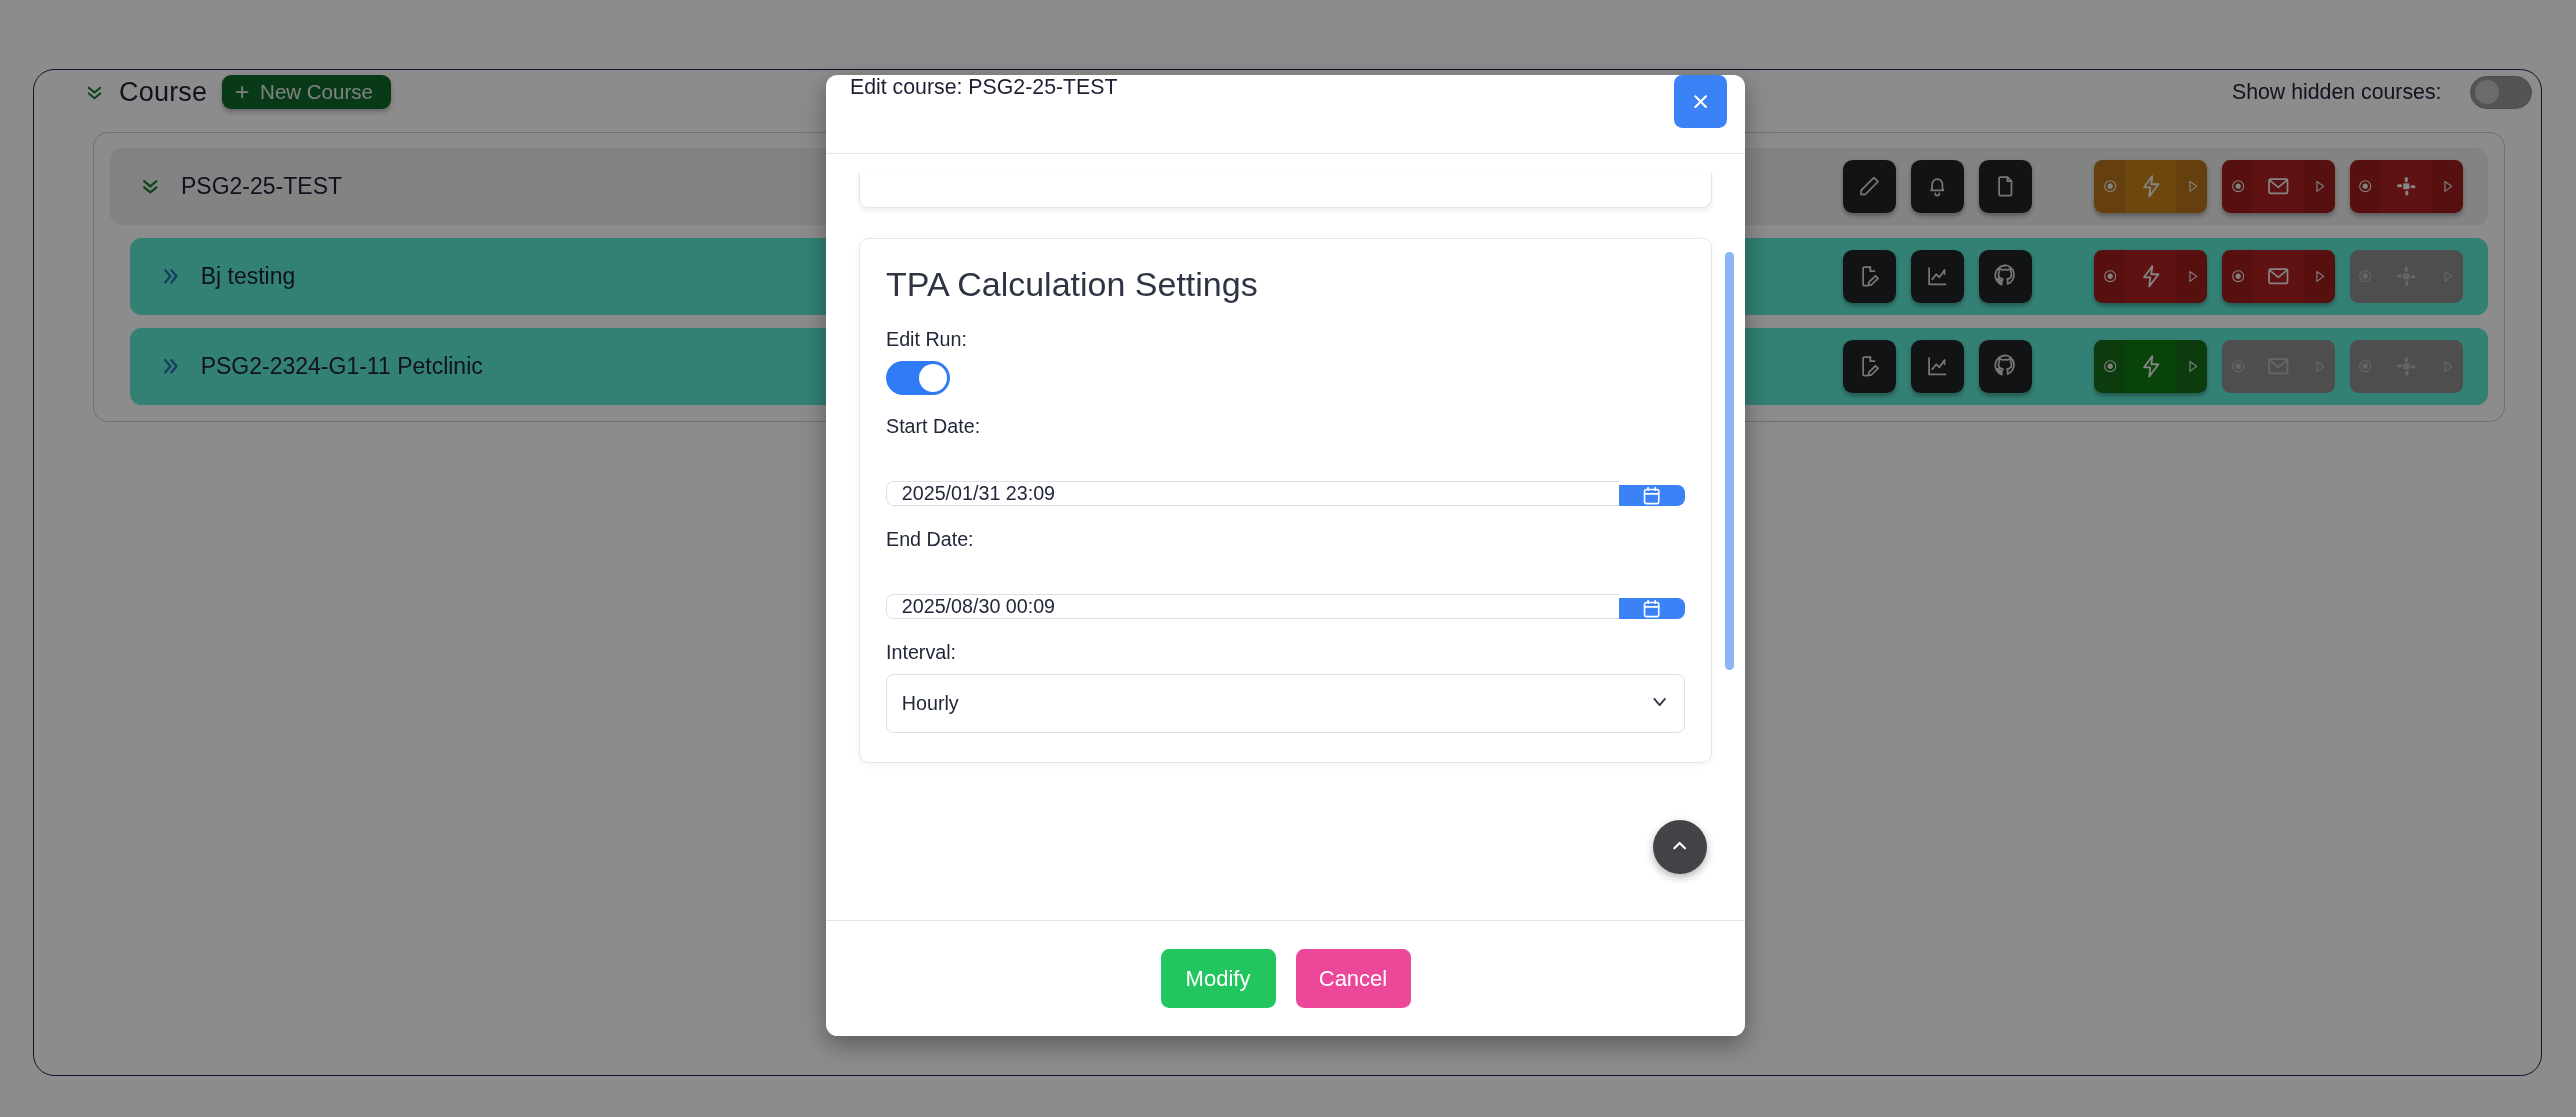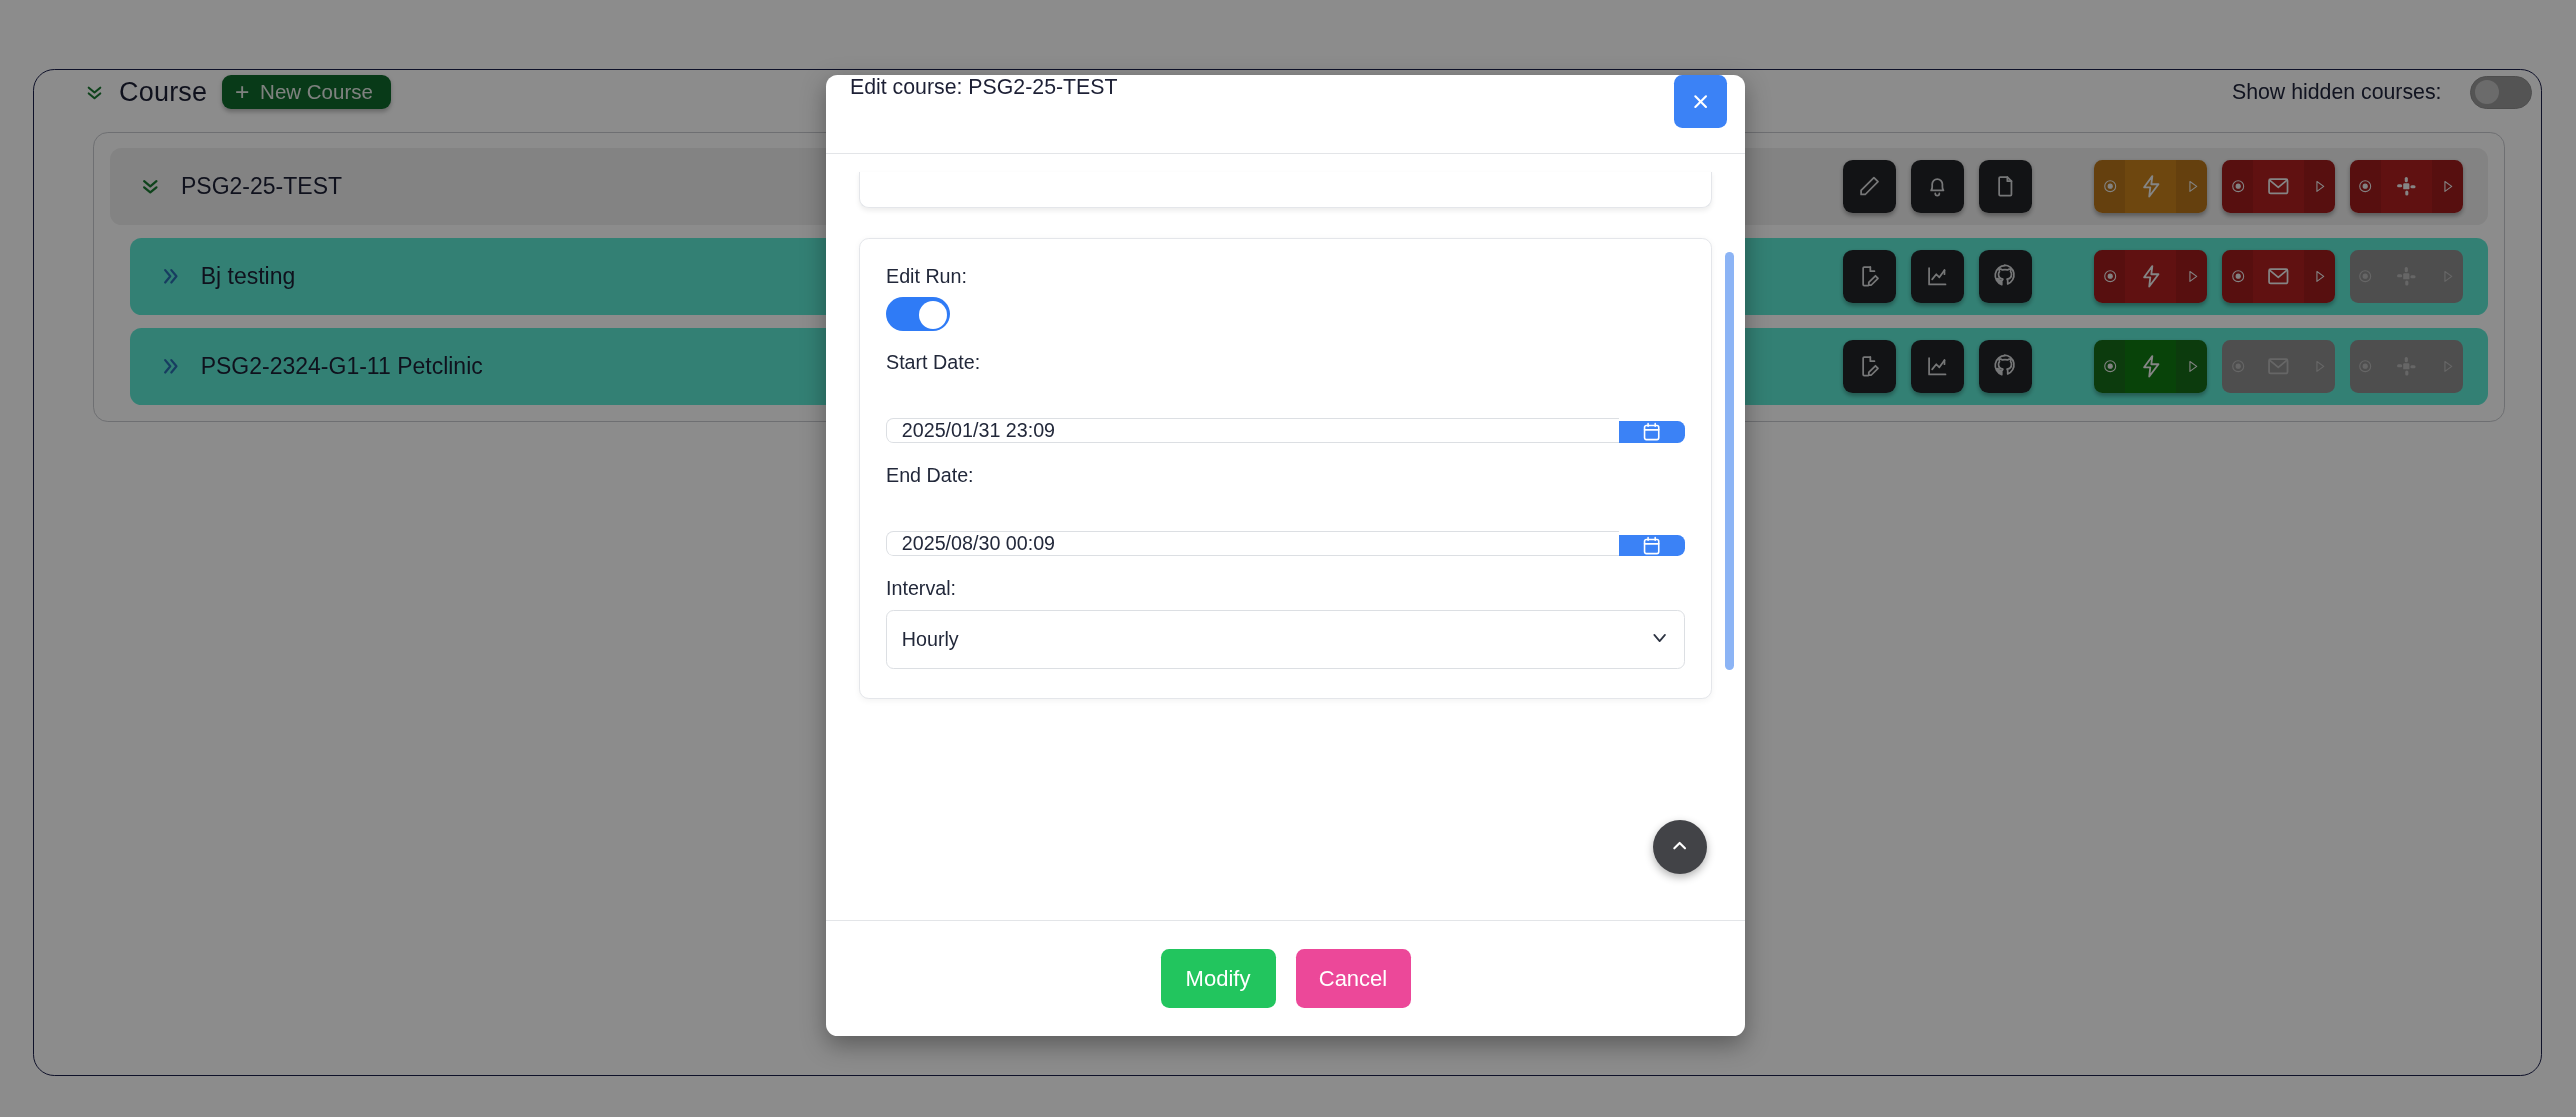--- a/index.html
+++ b/index.html
@@ -632,20 +632,21 @@
         <line x1="18" y1="6" x2="6" y2="18"></line>
       </svg>
     </button>
   </div>
 
   <div class="modal-body">
 
     <div class="partial-card"></div>
 
     <div class="tpa-card">
+      <div class="tpa-heading">TPA Calculation Settings</div>
 
       <div class="field-label">Edit Run:</div>
       <span class="switch-lg">
         <span class="knob"></span>
       </span>
 
       <div class="field-label">Start Date:</div>
       <div class="input-row">
         <input type="text" value="2025/01/31 23:09" placeholder="YYYY/MM/DD HH:mm" style="">
         <button class="cal-btn">

